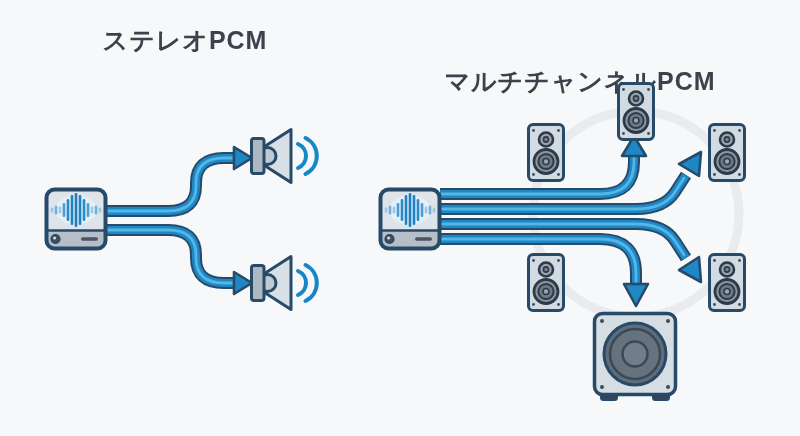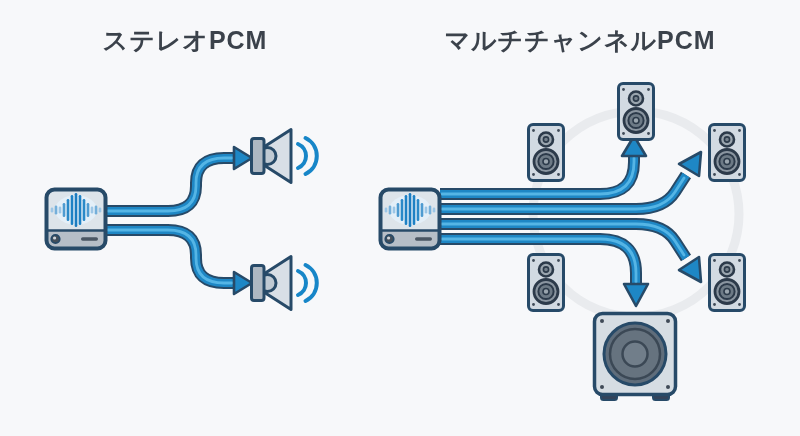--- a/index.html
+++ b/index.html
@@ -9,21 +9,21 @@
     --ring-gray:#e9ebee;
   }
   html,body{margin:0;padding:0;}
   body{width:800px;height:436px;overflow:hidden;background:var(--background);
        font-family:"Liberation Sans",sans-serif;}
   .canvas{position:relative;width:758px;height:436px;background:var(--background);}
   .title{position:absolute;top:24px;transform:translateX(-50%);
          font-size:25px;font-weight:700;letter-spacing:1px;color:var(--title-text);
          white-space:nowrap;}
   .title-left{left:185px;}
-  .title-right{left:580px;}
+  .title-right{left:580px;margin-top:41px;}
   svg{position:absolute;left:0;top:0;}
   .shaft-o{fill:none;stroke:var(--navy);stroke-width:12;}
   .shaft-m{fill:none;stroke:var(--arrow-blue);stroke-width:8;}
   .shaft-c{fill:none;stroke:var(--arrow-light);stroke-width:2.8;stroke-linecap:round;}
   .head{fill:var(--arrow-blue);stroke:var(--navy);stroke-width:2.6;stroke-linejoin:round;}
   .wave{fill:none;stroke:var(--wave-blue);stroke-width:4;stroke-linecap:round;}
   .outl{stroke:var(--navy);}
 </style>
 </head>
 <body>

